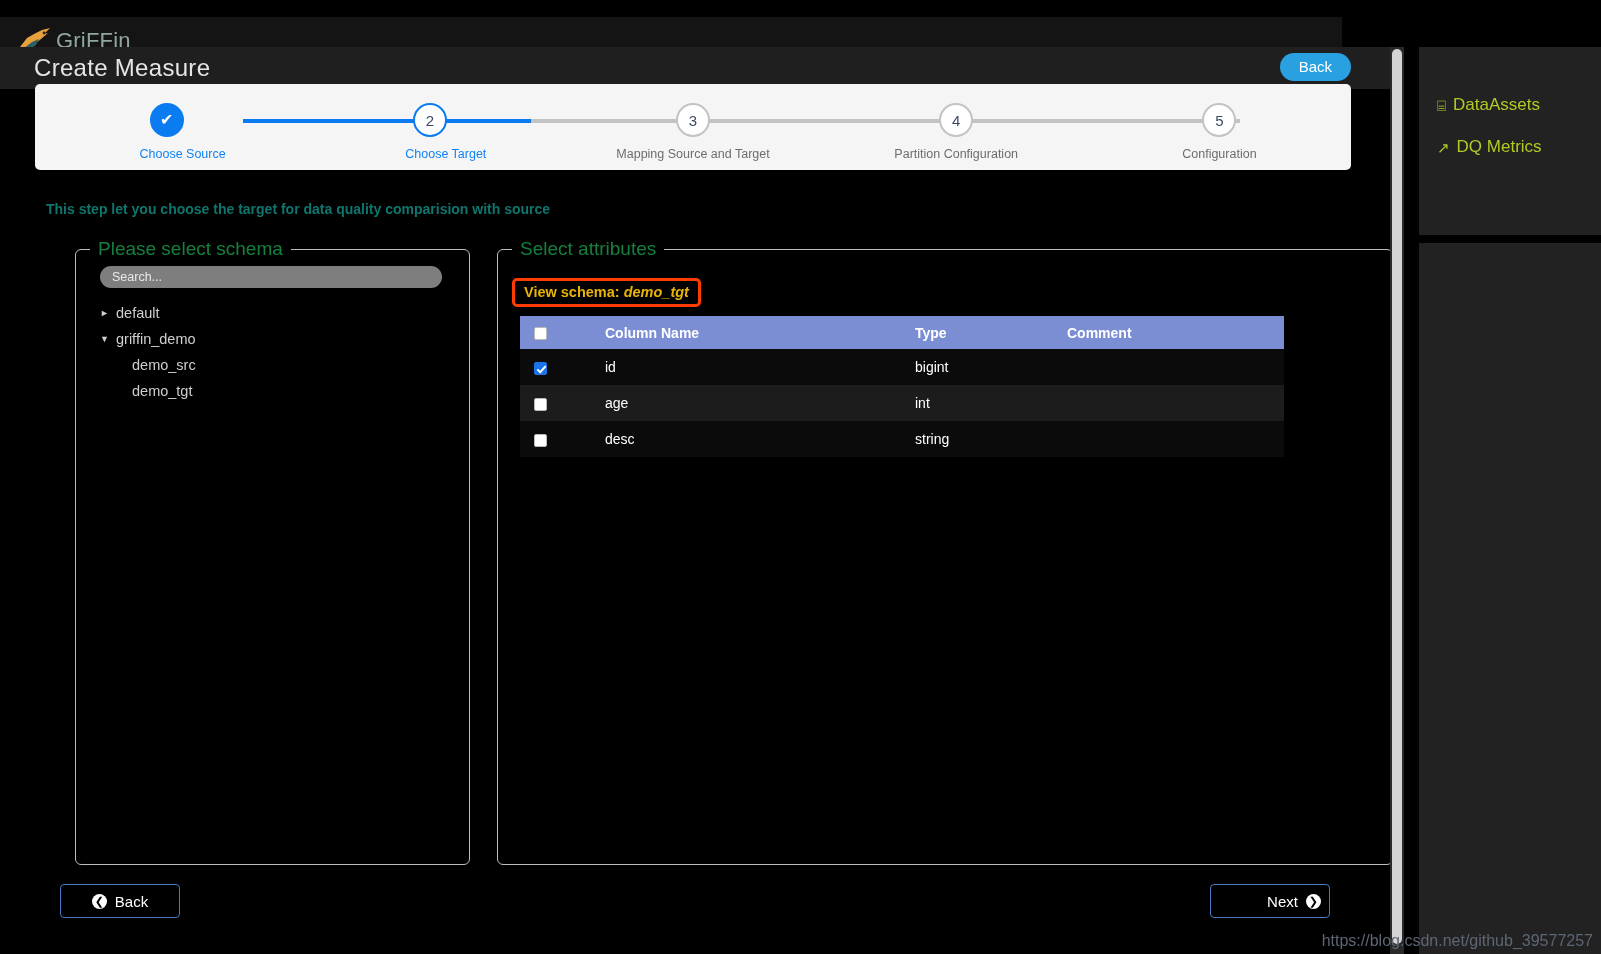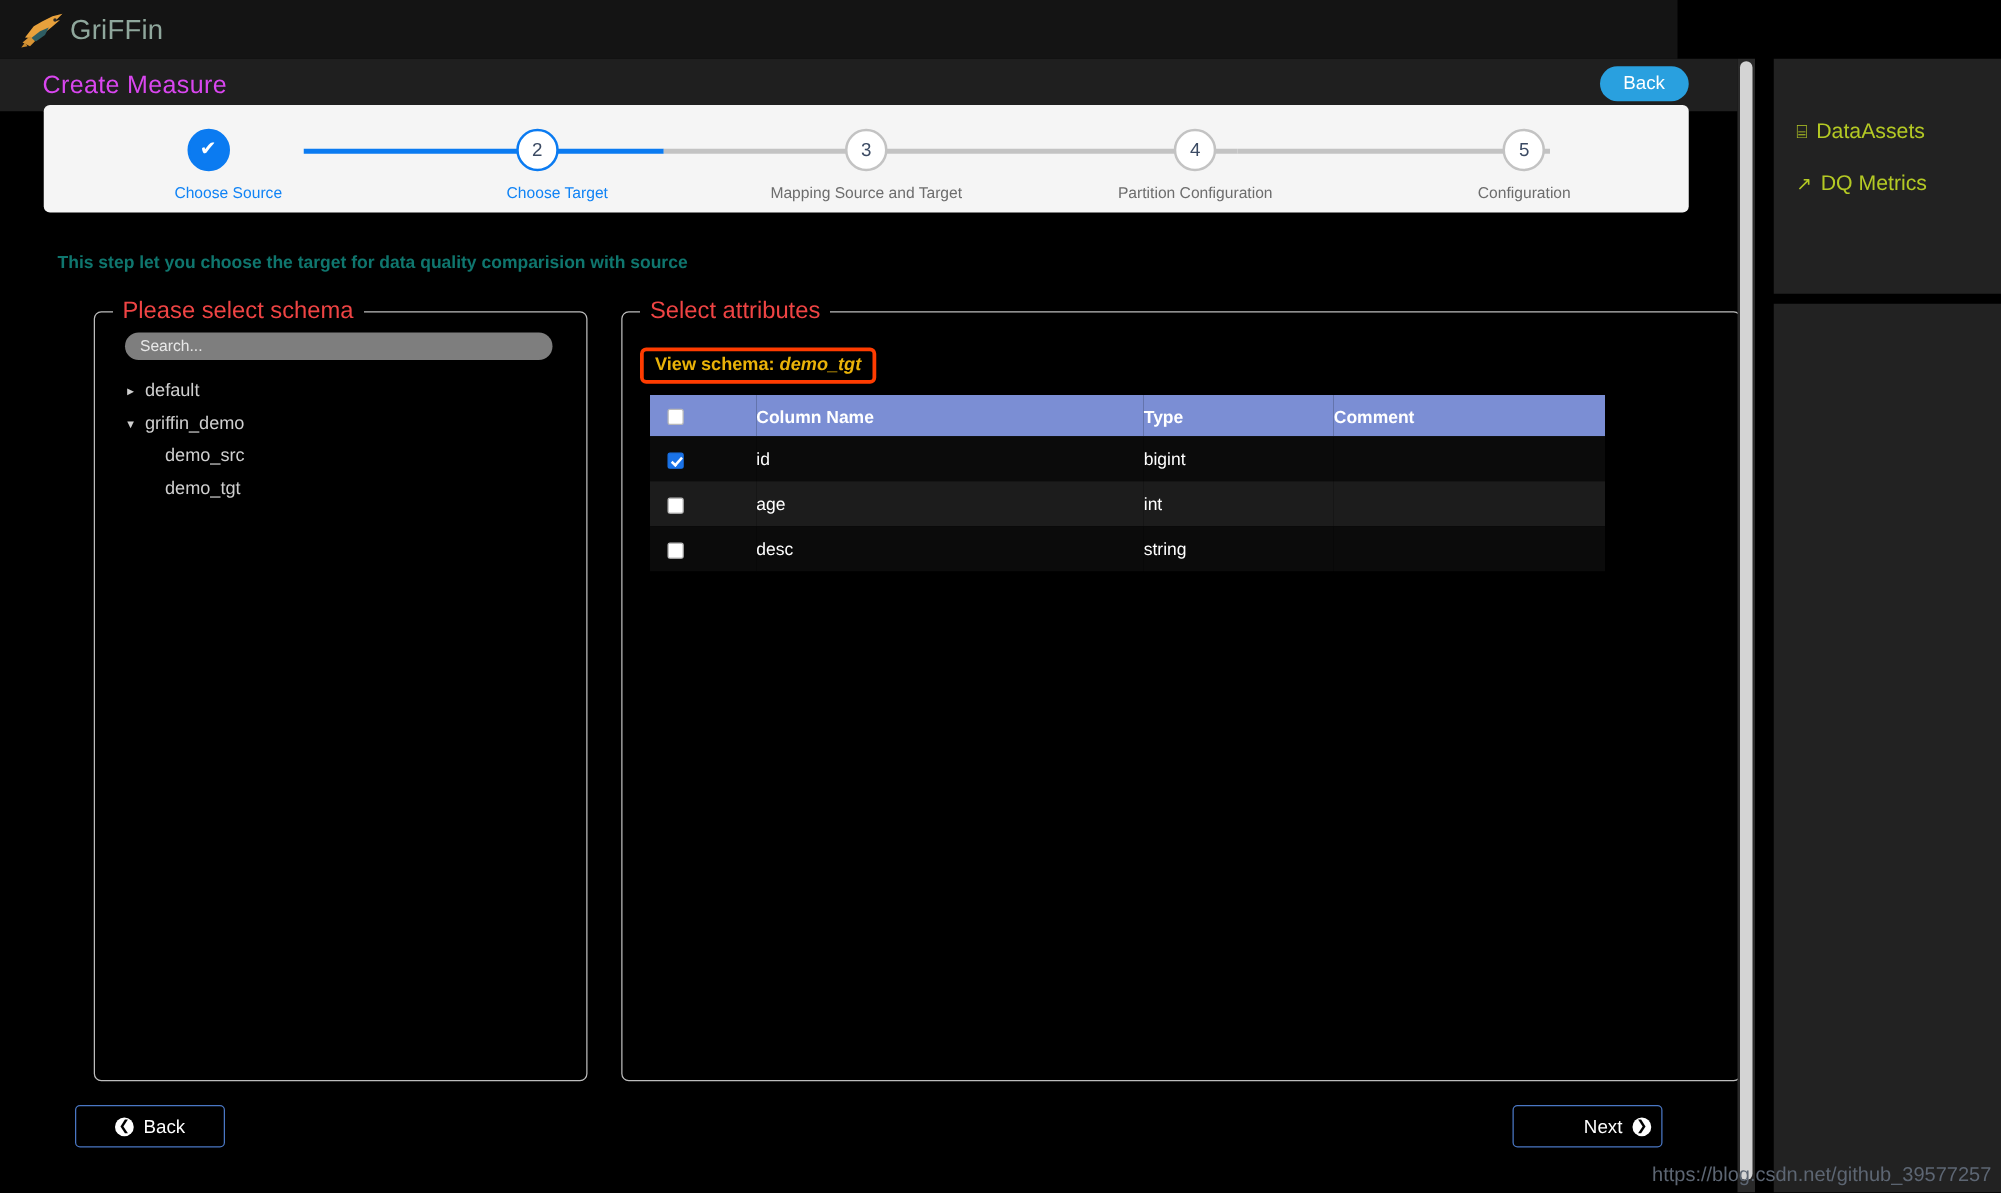--- a/index.html
+++ b/index.html
@@ -15,21 +15,21 @@
   #app {
     position: relative;
     width: 1601px;
     height: 954px;
     background: #000000;
   }
 
   
   .topnav {
     position: absolute;
-    top: 0; left: 0;
+    top: 17px; left: 0;
     width: 1342px; height: 47px;
     background: #141414;
     display: flex;
     align-items: center;
   }
   .brand {
     display: flex;
     align-items: center;
     margin-left: 14px;
     margin-right: 44px;
@@ -61,22 +61,22 @@
   .page-header {
     position: absolute;
     top: 47px; left: 0;
     width: 1390px; height: 42px;
     background: #1f1f1f;
     display: flex;
     align-items: center;
   }
   .page-title {
     margin-left: 34px;
-    font-size: 20px;
-    color: #d946ef;
+    font-size: 24px;
+    color: #e5e5e5;
     font-weight: 400;
     letter-spacing: .3px;
   }
   .back-pill {
     position: absolute;
     right: 39px; top: 6px;
     background: #29a0df;
     color: #fff;
     font-size: 15px;
     border: none;
@@ -164,21 +164,21 @@
 
   
   fieldset.panel {
     position: absolute;
     border: 1px solid #bdbdbd;
     border-radius: 6px;
     background: transparent;
   }
   fieldset.panel > legend {
     padding: 0 8px;
-    color: #ef4444;
+    color: #15803d;
     font-size: 19px;
     font-weight: 400;
     margin-left: 14px;
   }
   .panel-left  { top: 50px; left: 40px;  width: 395px; height: 627px; }
   .panel-right { top: 50px; left: 462px; width: 896px; height: 627px; }
 
   
   .search-box {
     display: block;

